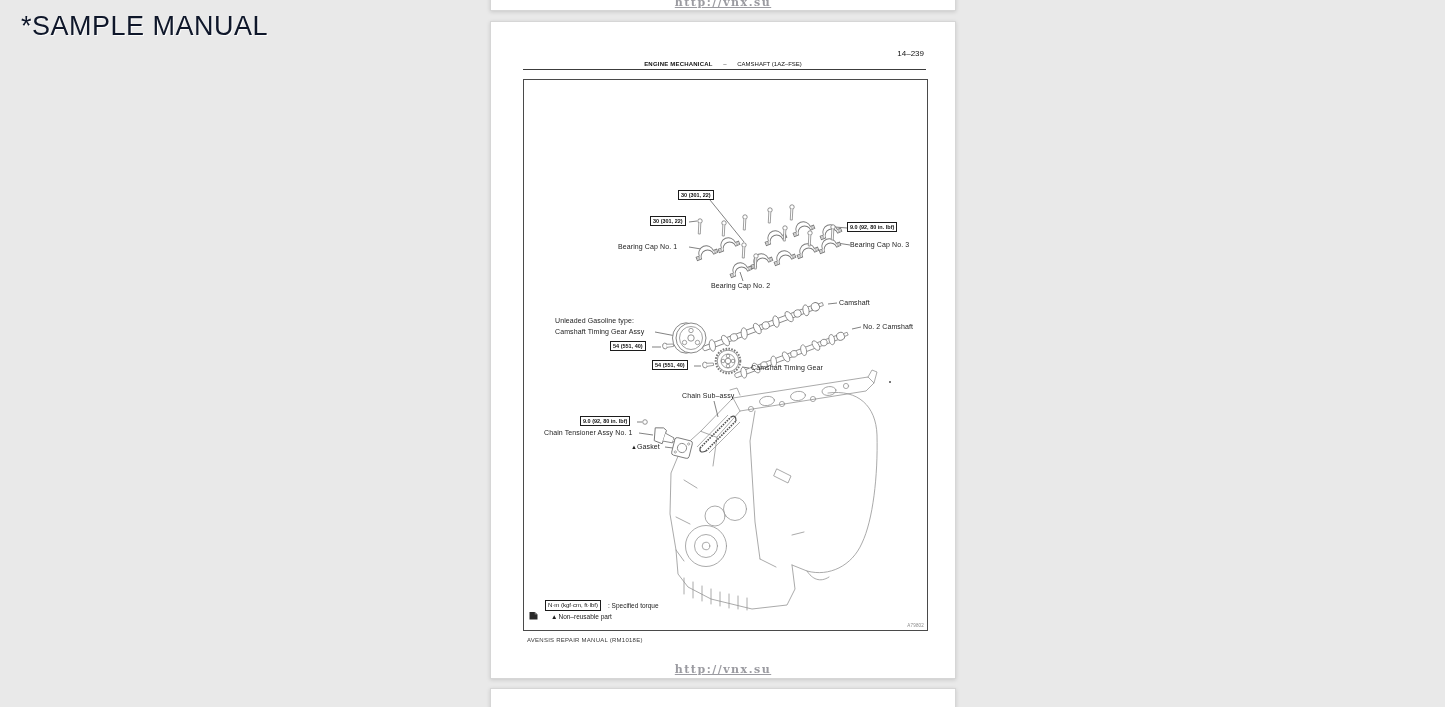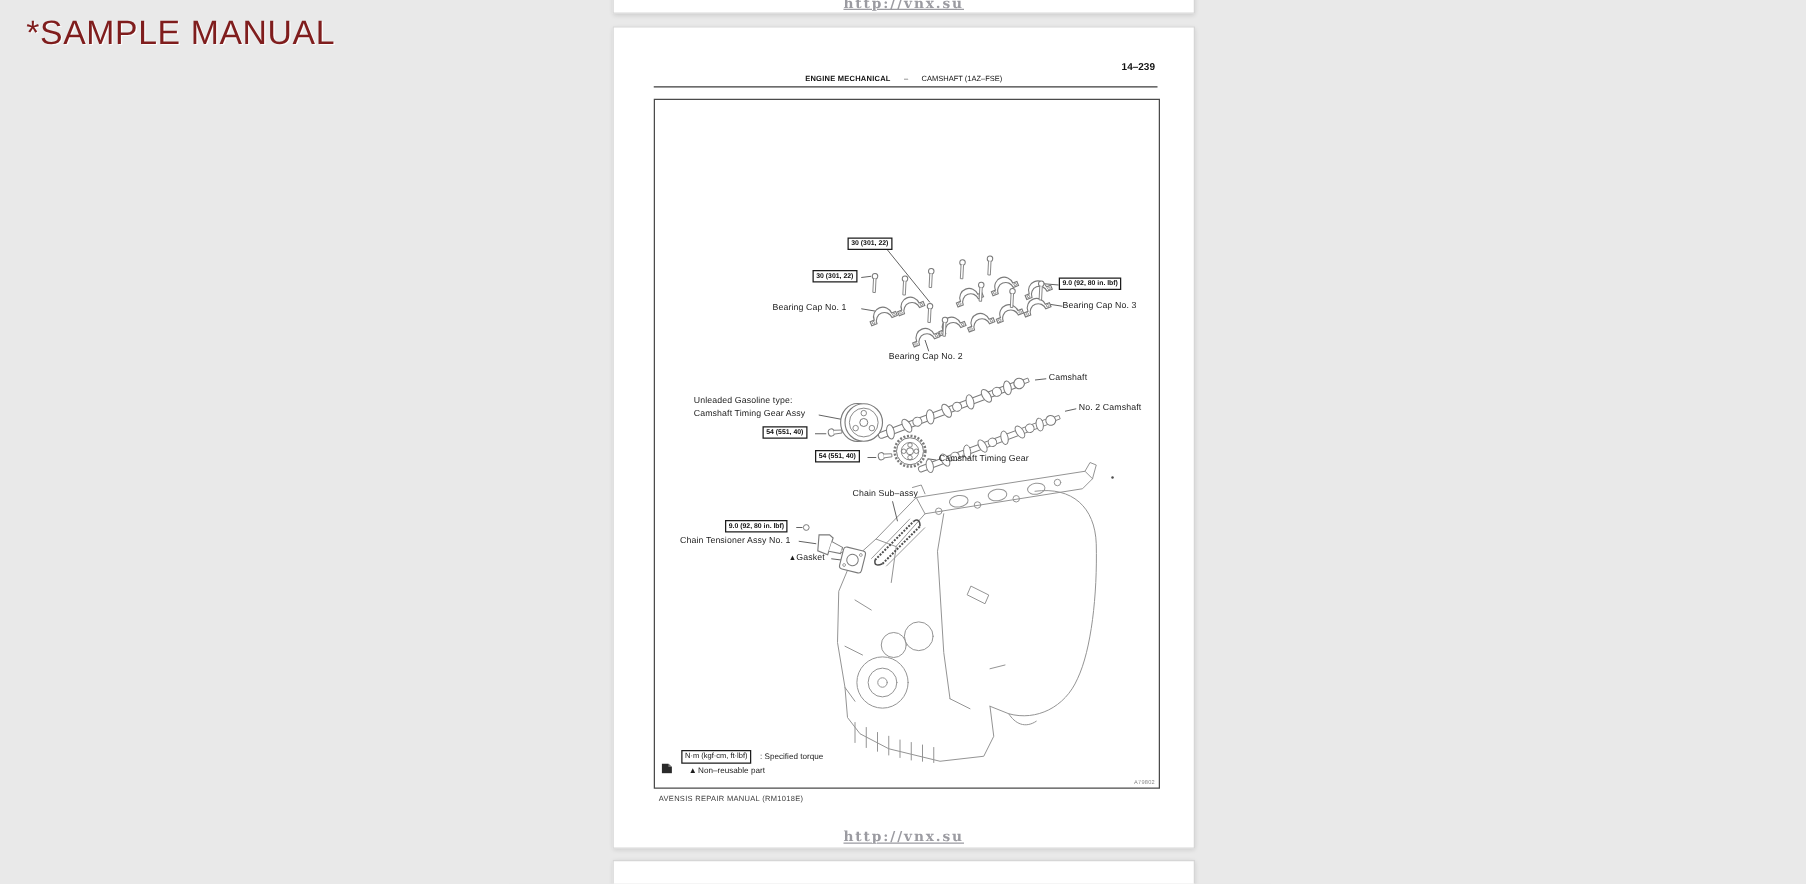--- a/index.html
+++ b/index.html
@@ -3,28 +3,28 @@
 <meta charset="utf-8">
 <style>
   html,body{margin:0;padding:0;background:#e9e9e9;}
   .canvas{position:relative;width:1445px;height:707px;background:#e9e9e9;overflow:hidden;
           font-family:"Liberation Sans",sans-serif;color:#222;}
   .card{position:absolute;left:490px;width:466px;background:#ffffff;
         border:1px solid #d6d6d6;box-shadow:0 1px 4px rgba(0,0,0,.14);box-sizing:border-box;}
   .card-prev{top:-41px;height:52px;}
   .card-main{top:21px;height:658px;}
   .card-next{top:688px;height:60px;}
-  .sample{position:absolute;left:21px;top:11px;font-size:27px;color:#7f1d1d;
+  .sample{position:absolute;left:21px;top:11px;font-size:27px;color:#0f172a;
           letter-spacing:.5px;text-shadow:1px 1px 0 #fbfbfb;white-space:nowrap;}
   .wm{position:absolute;left:0;right:0;text-align:center;color:#9b9ba1;
       font-family:"DejaVu Serif",serif;font-size:11px;font-weight:bold;
       text-decoration:underline;letter-spacing:1.5px;white-space:nowrap;}
   .wm-top{bottom:1px;}
   .wm-bottom{top:641px;}
-  .pagenum{position:absolute;right:31px;top:27px;font-size:8px;font-weight:bold;color:#111;}
+  .pagenum{position:absolute;right:31px;top:27px;font-size:8px;font-weight:normal;color:#111;}
   .header{position:absolute;left:0;right:0;top:39px;text-align:center;font-size:6px;color:#111;white-space:nowrap;}
   .header .sec{font-weight:bold;letter-spacing:.2px;}
   .header .dash{margin:0 9px;color:#333;}
   .rule{position:absolute;left:32px;width:403px;top:47px;border-top:1.5px solid #3c3c3c;}
   .figbox{position:absolute;left:32px;top:57px;width:403px;height:550px;
           border:1.5px solid #4a4a4a;box-sizing:content-box;}
   .figbox svg.art{position:absolute;left:0;top:0;}
   .lbl{position:absolute;font-size:7px;line-height:8px;color:#1c1c1c;white-space:nowrap;letter-spacing:.1px;}
   .lbl .tri{font-size:6px;}
   .tq{position:absolute;border:1px solid #1c1c1c;background:#fff;padding:1px 2px;

